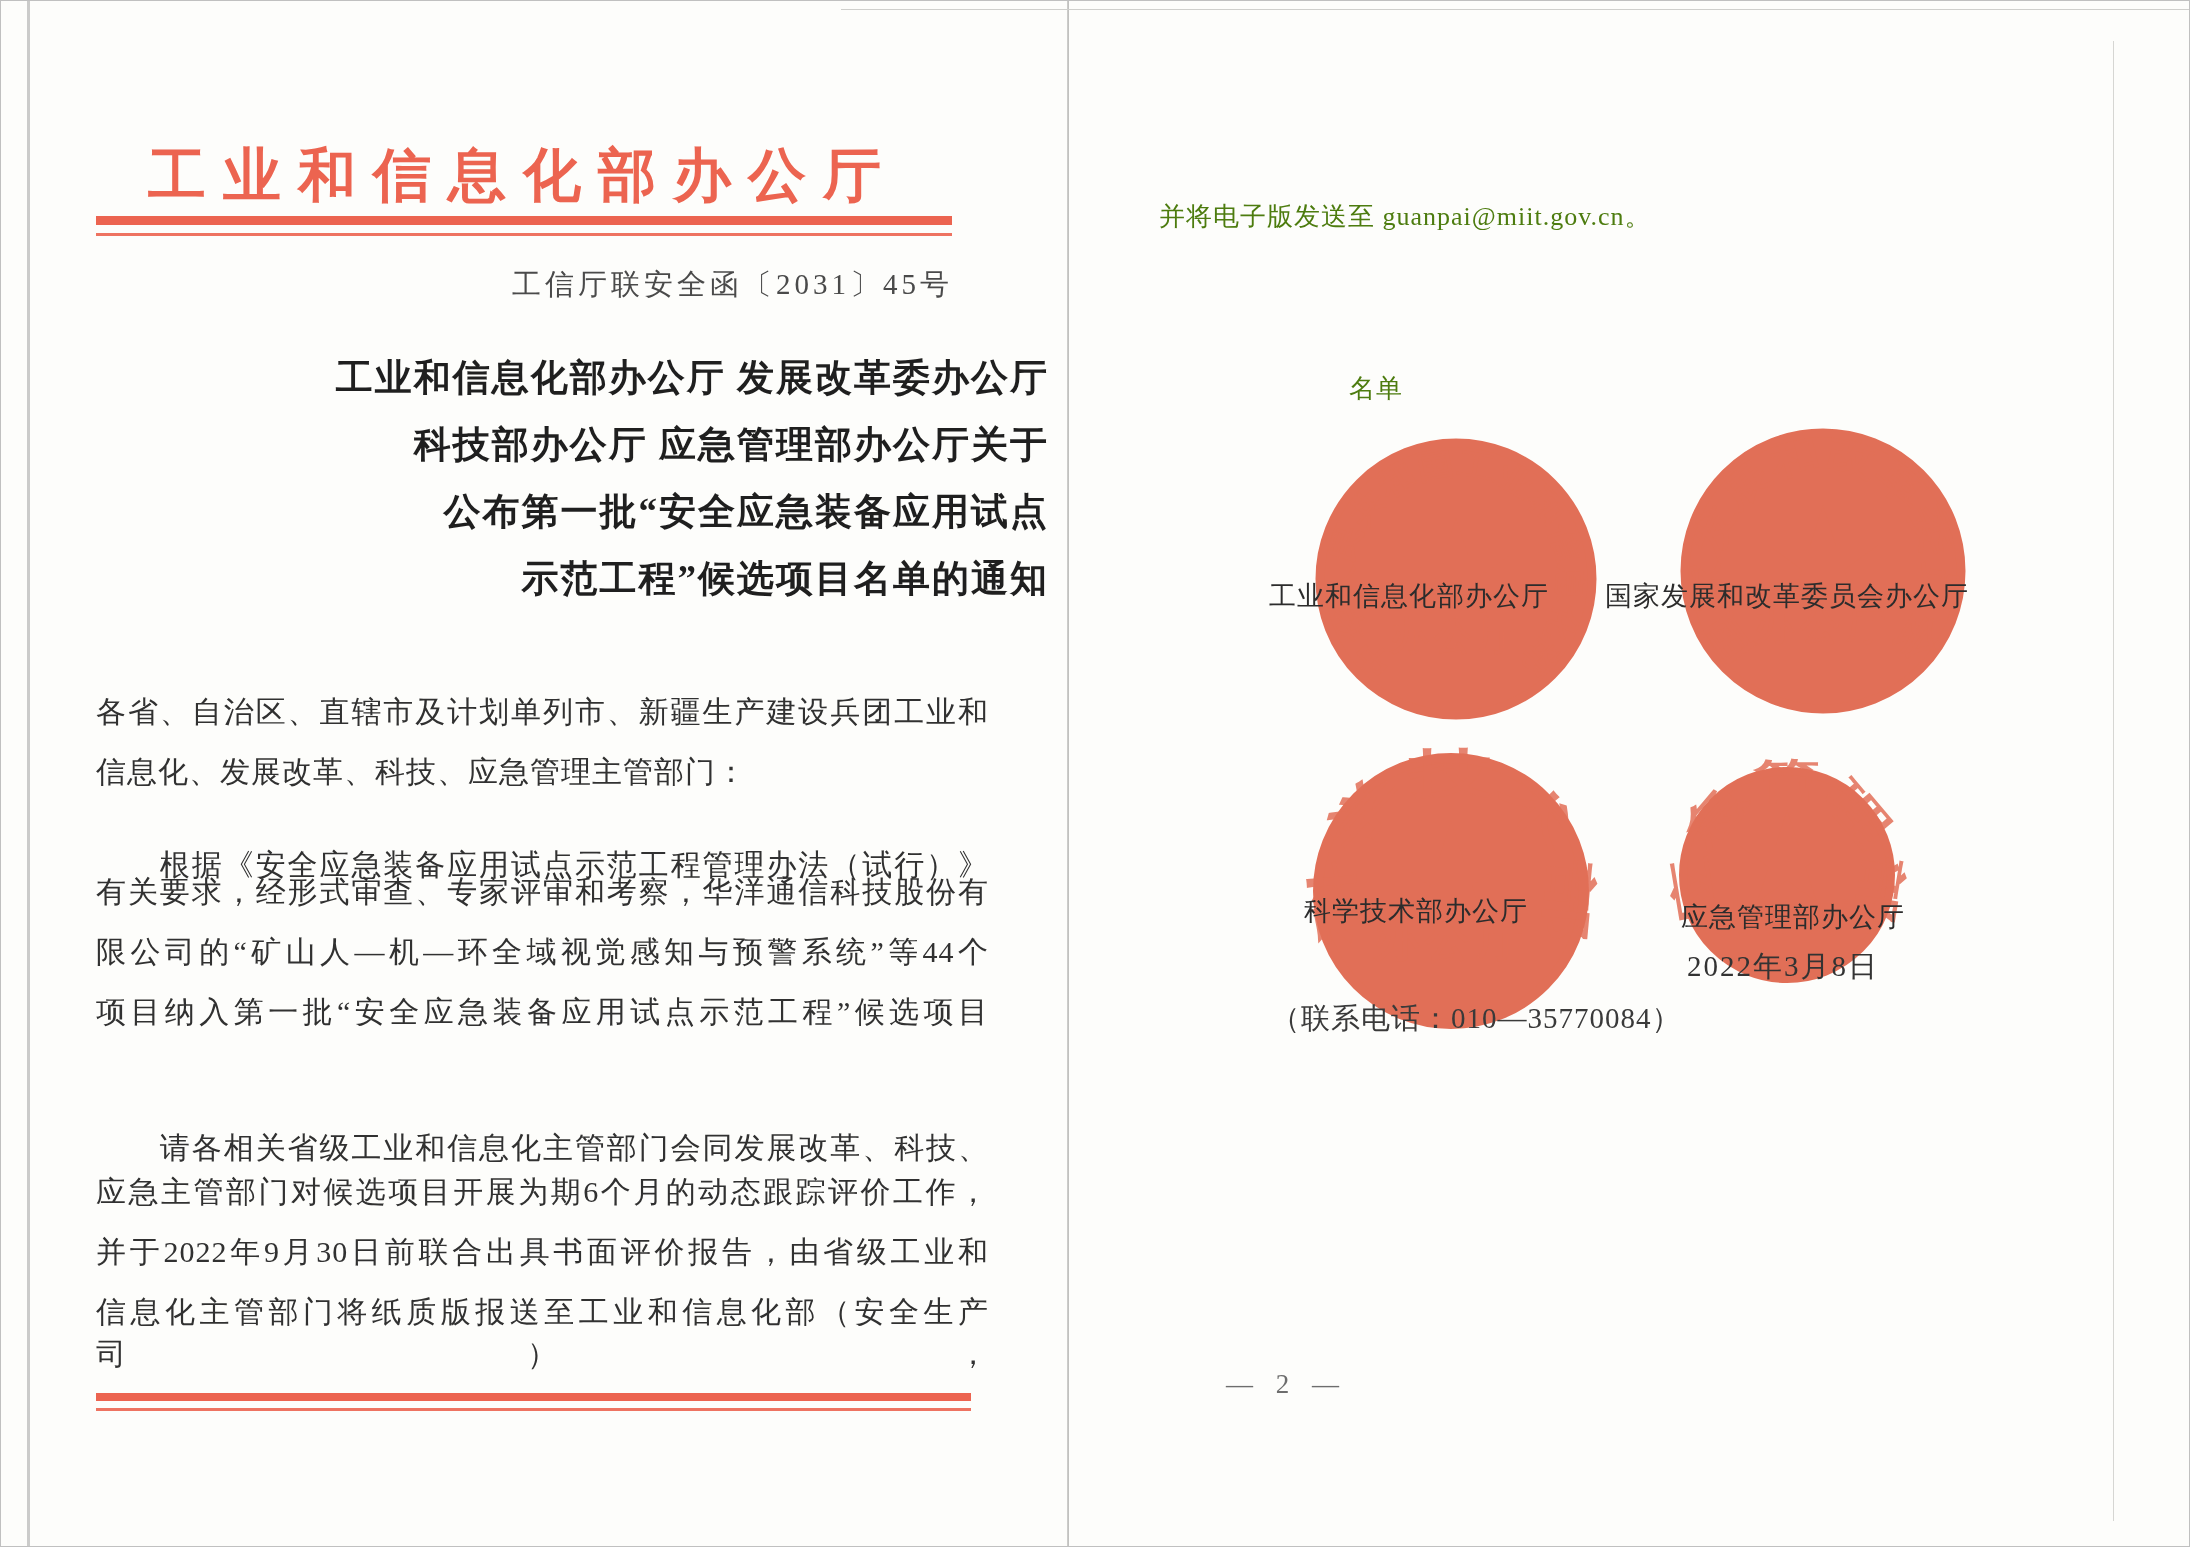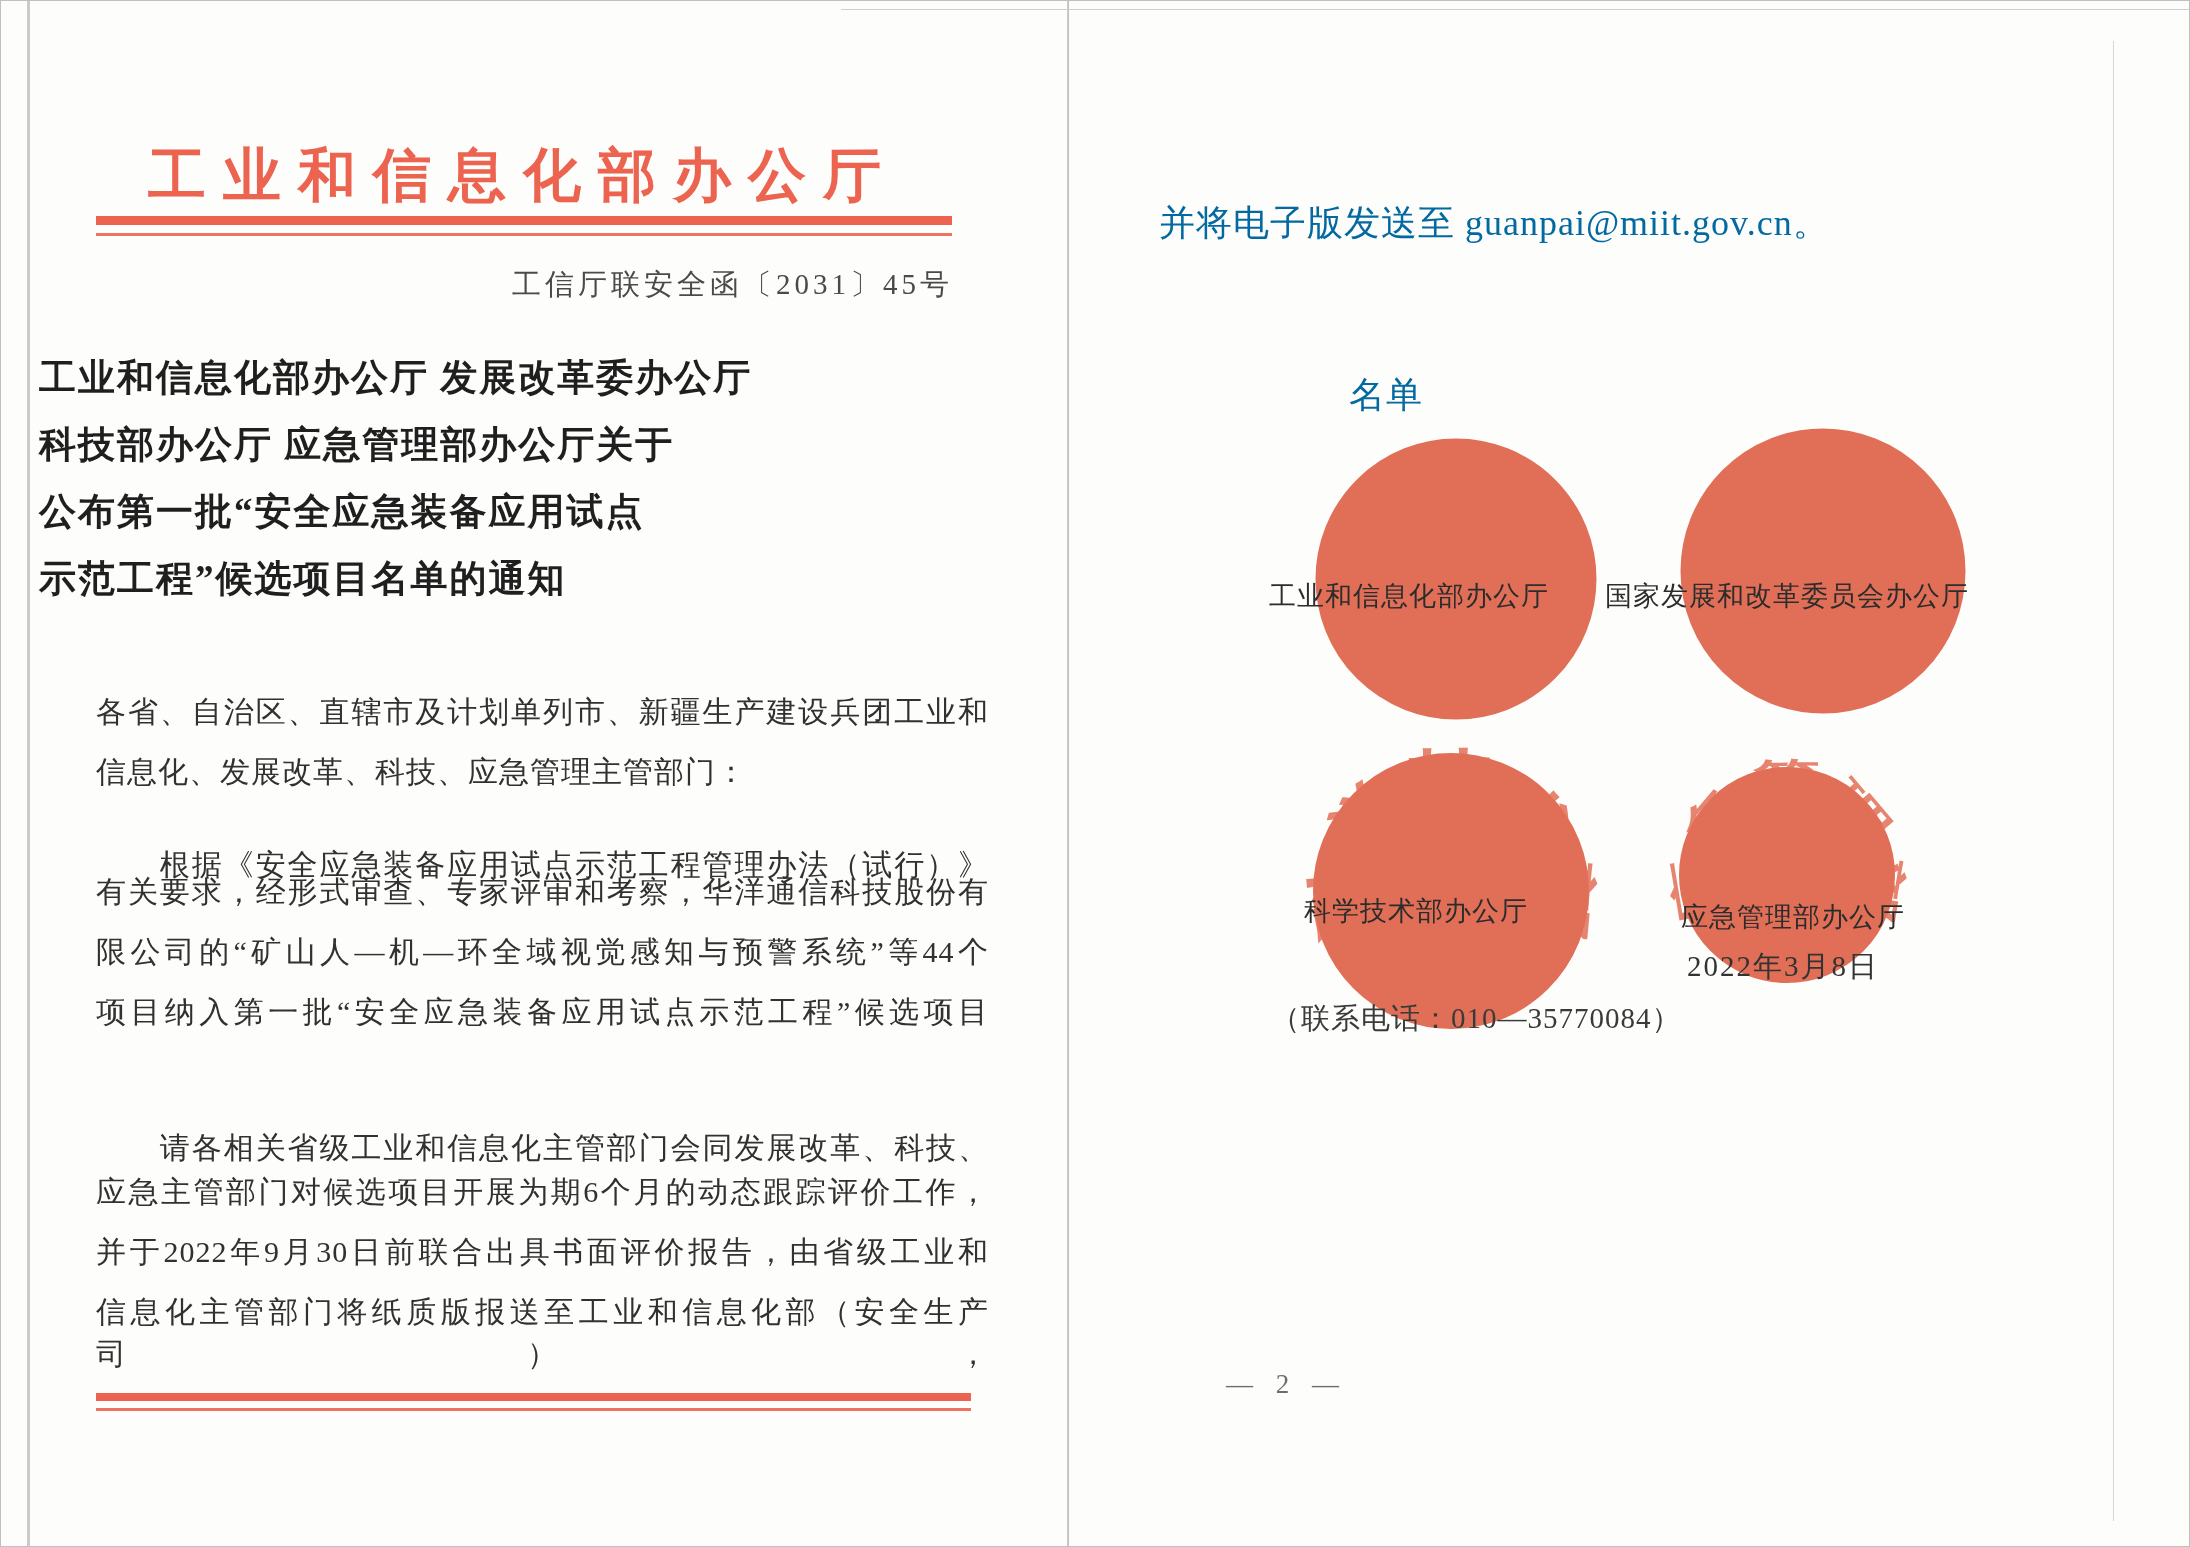--- a/index.html
+++ b/index.html
@@ -9,25 +9,25 @@
     font-family:"Liberation Serif","DejaVu Serif",serif;
   }
   .abs{position:absolute;}
   
   .red-header{
     font-weight:bold;font-size:58px;letter-spacing:17px;color:#ec6450;
     width:960px;text-align:center;
   }
   .rule{background:#ec6450;}
   .docnum{font-size:29px;letter-spacing:4px;color:#4a4a4a;width:470px;text-align:right;}
-  .title-line{width:1010px;text-align:left;font-size:37px;font-weight:bold;color:#1f1f1f;letter-spacing:2px;}
+  .title-line{width:1010px;text-align:right;font-size:37px;font-weight:bold;color:#1f1f1f;letter-spacing:2px;}
   .body-line{width:893px;font-size:30px;color:#313131;letter-spacing:1px;line-height:42px;}
   .just{text-align:justify;text-align-last:justify;}
   
-  .r-text{font-size:36px;color:#0369a1;letter-spacing:1px;}
+  .r-text{font-size:26px;color:#4d7c0f;letter-spacing:1px;}
   .seal{position:absolute;opacity:.82;}
   .seal .ink{fill:#dc5134;}
   .seal .ring-t{fill:#dc5134;font-family:"Liberation Serif","DejaVu Serif",serif;font-weight:bold;}
   .seal .inner-t{fill:#dc5134;opacity:.68;font-family:"Liberation Serif","DejaVu Serif",serif;font-weight:bold;letter-spacing:6px;}
   .seal-label{font-size:27px;color:#2c2c2c;letter-spacing:1px;}
   .date-line{font-size:29px;color:#333;letter-spacing:2px;}
   .phone-line{font-size:29px;color:#3a3a3a;letter-spacing:1px;}
   .page-num{font-size:27px;color:#6d6d6d;letter-spacing:8px;}
   .seam{position:absolute;top:0;height:100%;width:2px;background:linear-gradient(to right,#d0d0ce,#bdbdbb);}
   .edge-r{position:absolute;width:1px;background:#d6d6d3;}

